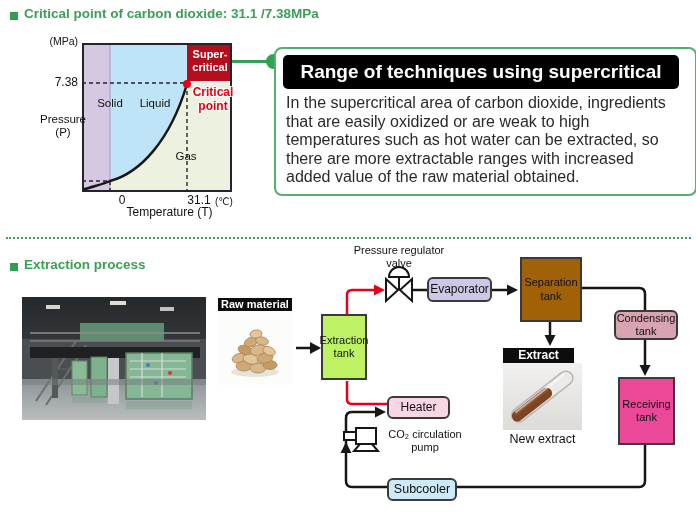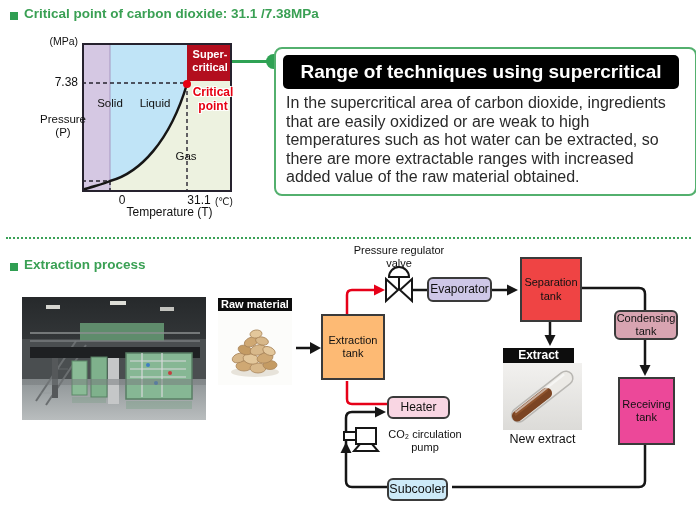--- a/index.html
+++ b/index.html
@@ -211,27 +211,27 @@
       <polygon points="412,279 412,301 400,290"></polygon>
     </g>
 
     <g stroke="#161616" stroke-width="2" fill="#fff">
       <rect x="344" y="432" width="12" height="8"></rect>
       <rect x="356" y="428" width="20" height="16"></rect>
       <path d="M354,451 H378 L372,444 H360 Z"></path>
     </g>
   </svg>
 
-  <div class="abs node" style="left:321px;top:314px;width:64px;height:66px;background:#fdba74;">Extraction tank</div>
+  <div class="abs node" style="left:321px;top:314px;width:46px;height:66px;background:#bef264;">Extraction tank</div>
   <div class="abs node rounded" style="left:427px;top:277px;width:65px;height:25px;background:#cec7e7;">Evaporator</div>
-  <div class="abs node" style="left:520px;top:257px;width:62px;height:65px;background:#ef4444;">Separation tank</div>
+  <div class="abs node" style="left:520px;top:257px;width:62px;height:65px;background:#a16207;">Separation tank</div>
   <div class="abs node rounded" style="left:614px;top:310px;width:64px;height:30px;background:#d8a4b1;font-size:11px;">Condensing tank</div>
   <div class="abs node" style="left:618px;top:377px;width:57px;height:68px;background:#ec4899;">Receiving tank</div>
   <div class="abs node rounded" style="left:387px;top:396px;width:63px;height:23px;background:#f9d6e3;">Heater</div>
-  <div class="abs node rounded" style="left:387px;top:478px;width:61px;height:23px;background:#cdeaf8;font-size:12.5px;">Subcooler</div>
+  <div class="abs node rounded" style="left:387px;top:478px;width:70px;height:23px;background:#cdeaf8;font-size:12.5px;">Subcooler</div>
 
   <div class="abs small-lbl" style="left:346px;top:244px;width:106px;">Pressure regulator valve</div>
   <div class="abs small-lbl" style="left:378px;top:428px;width:94px;">CO₂ circulation pump</div>
 
   <div class="abs black-bar" style="left:503px;top:348px;width:71px;height:15px;line-height:15px;">Extract</div>
   <div class="abs caption" style="left:500px;top:432px;width:85px;">New extract</div>
 
 </div>
 
 </body></html>

